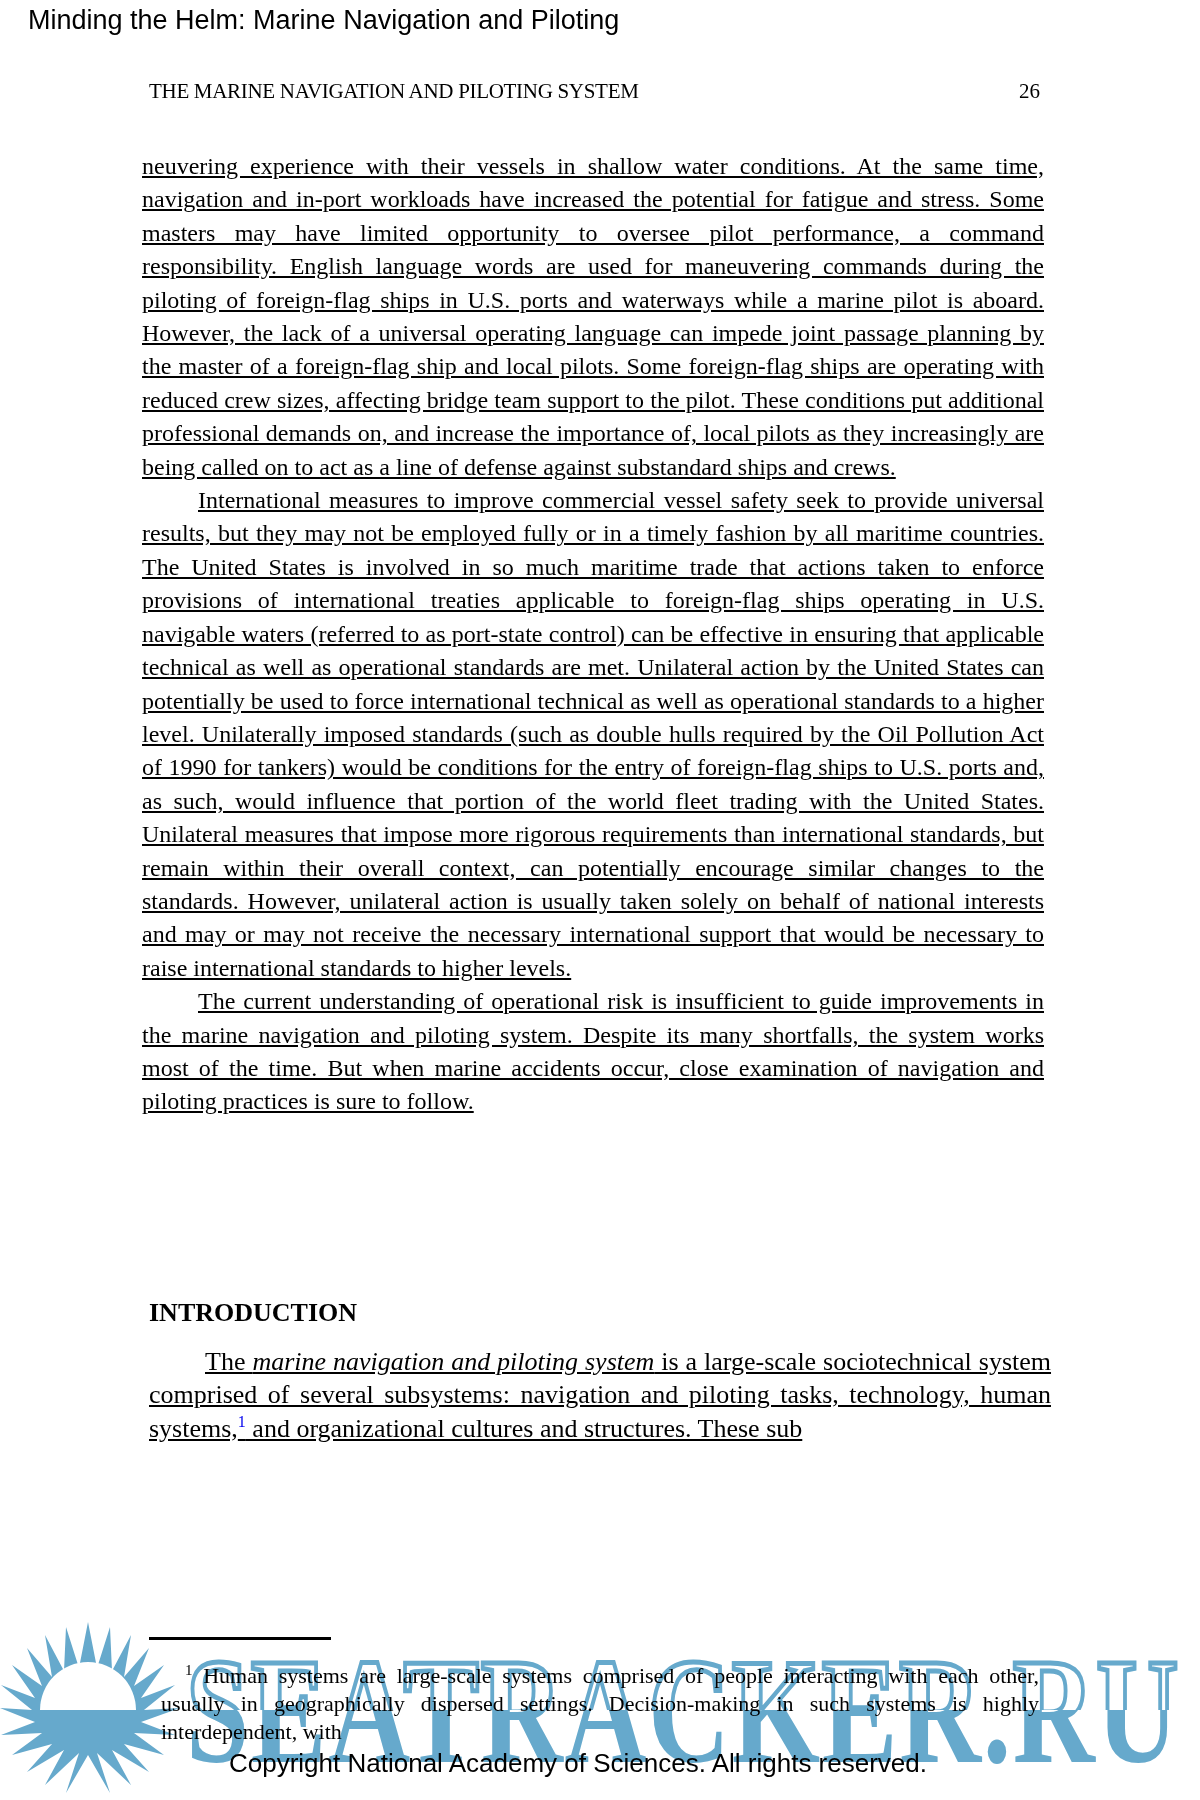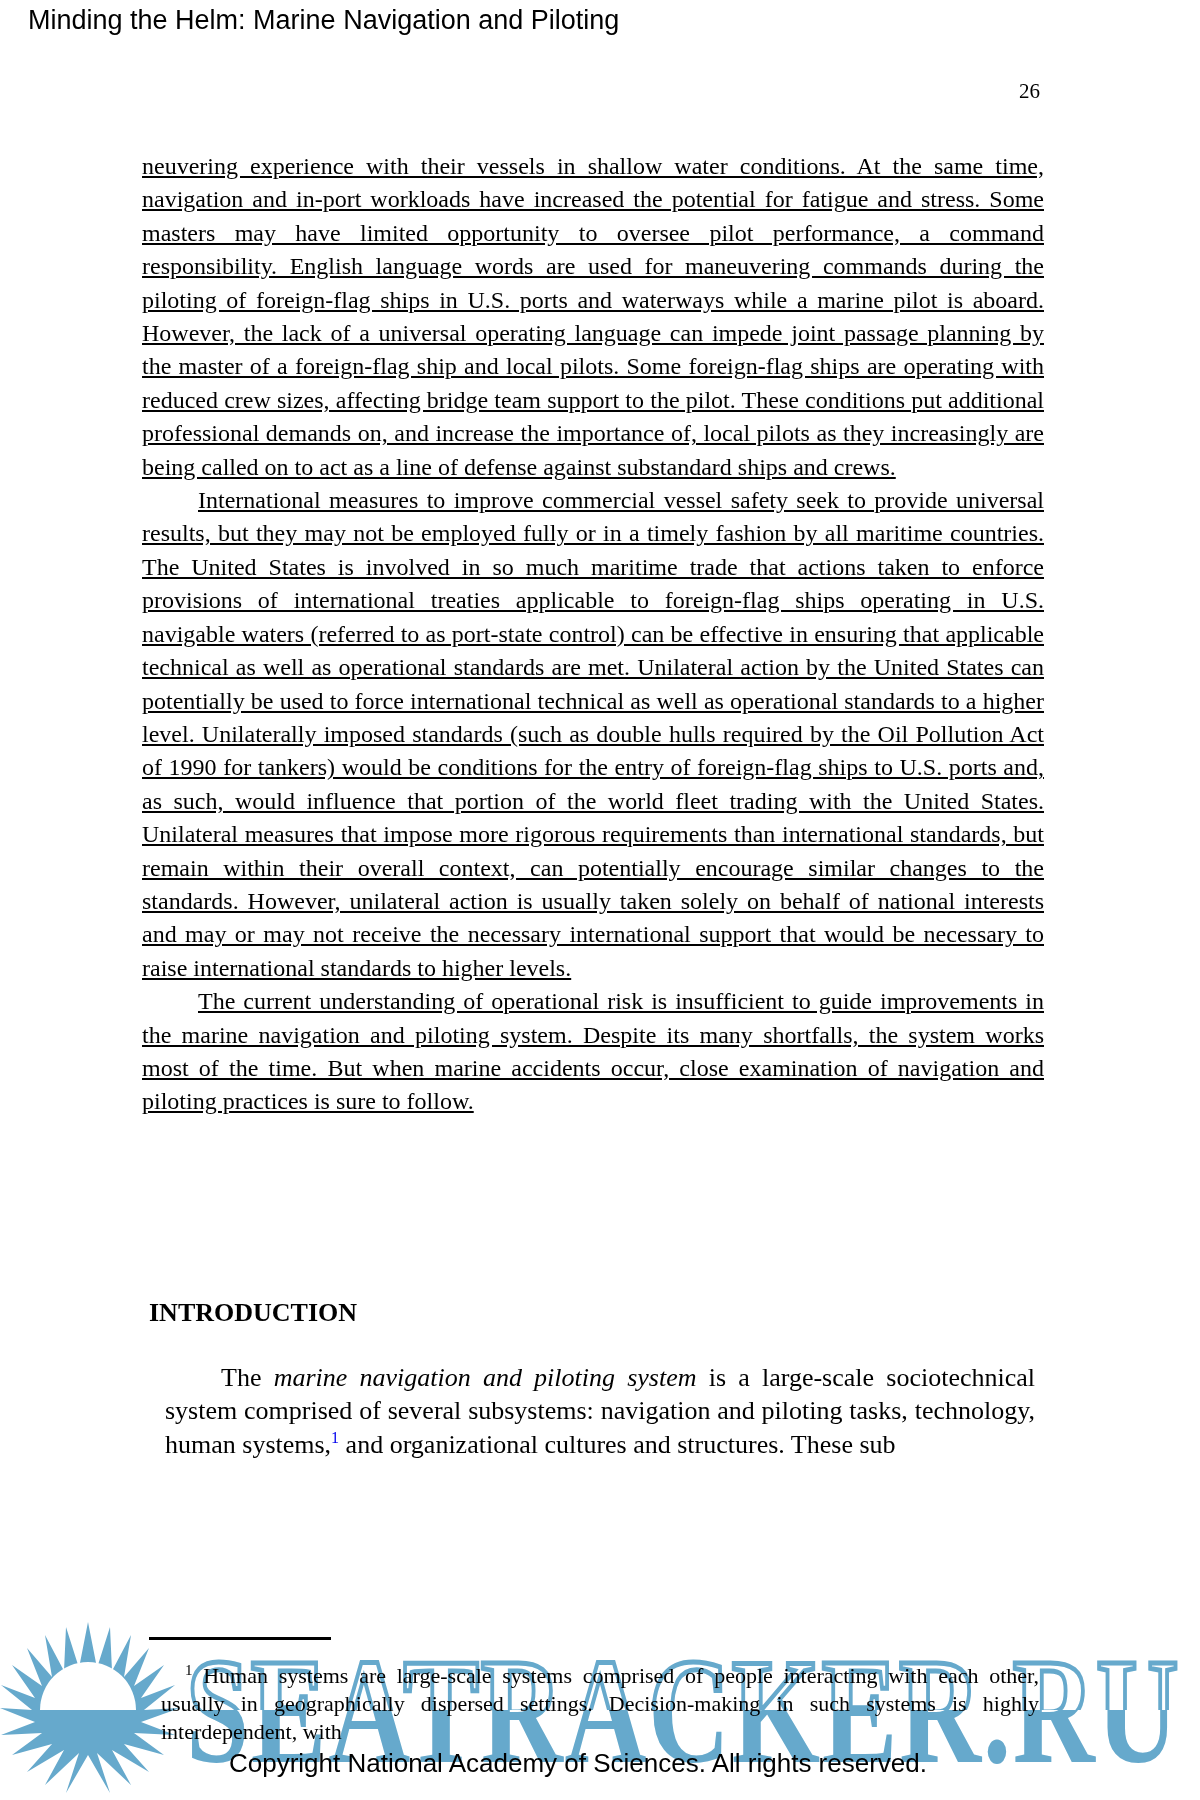--- a/index.html
+++ b/index.html
@@ -26,21 +26,21 @@
   .body-text p { margin: 0; }
   .body-text p.indent { text-indent: 56px; }
   .section-heading {
     position: absolute; left: 149px; top: 1296px; width: 902px;
     text-align: left; font-weight: bold; font-size: 26px; line-height: 33px;
   }
   .intro-text {
     position: absolute; left: 149px; top: 1345px; width: 902px;
     font-size: 26px; line-height: 33.4px; text-align: justify;
   }
-  .intro-text p { margin: 16px; text-indent: 56px; }
+  .intro-text p { margin: 0; text-indent: 56px; text-decoration: underline; }
   .fn-ref { color: #0000ee; font-size: 16px; vertical-align: 10px; line-height: 0; }
   .footnote-rule {
     position: absolute; left: 149px; top: 1637px; width: 182px; height: 3px; background: #000;
   }
   .footnote {
     position: absolute; left: 149px; top: 1650px; width: 902px;
     font-size: 22px; line-height: 28px; text-align: justify; z-index: 3;
   }
   .footnote p { margin: 12px; text-indent: 24px; }
   .footnote .fn-mark { font-size: 15px; vertical-align: 8px; line-height: 0; }
@@ -53,20 +53,21 @@
     font-size: 26px; line-height: 30px; z-index: 4; padding-right: 0;
   }
   .copyright span { position: relative; left: -2px; }
 </style>
 </head>
 <body>
 
 <div class="book-title">Minding the Helm: Marine Navigation and Piloting</div>
 
 <div class="running-header">
+  <span class="rh-title">THE MARINE NAVIGATION AND PILOTING SYSTEM</span>
   <span class="rh-page">26</span>
 </div>
 
 <div class="body-text">
   <p>neuvering experience with their vessels in shallow water conditions. At the same time, navigation and in-port workloads have increased the potential for fatigue and stress. Some masters may have limited opportunity to oversee pilot performance, a command responsibility. English language words are used for maneuvering commands during the piloting of foreign-flag ships in U.S. ports and waterways while a marine pilot is aboard. However, the lack of a universal operating language can impede joint passage planning by the master of a foreign-flag ship and local pilots. Some foreign-flag ships are operating with reduced crew sizes, affecting bridge team support to the pilot. These conditions put additional professional demands on, and increase the importance of, local pilots as they increasingly are being called on to act as a line of defense against substandard ships and crews.</p>
   <p class="indent">International measures to improve commercial vessel safety seek to provide universal results, but they may not be employed fully or in a timely fashion by all maritime countries. The United States is involved in so much maritime trade that actions taken to enforce provisions of international treaties applicable to foreign-flag ships operating in U.S. navigable waters (referred to as port-state control) can be effective in ensuring that applicable technical as well as operational standards are met. Unilateral action by the United States can potentially be used to force international technical as well as operational standards to a higher level. Unilaterally imposed standards (such as double hulls required by the Oil Pollution Act of 1990 for tankers) would be conditions for the entry of foreign-flag ships to U.S. ports and, as such, would influence that portion of the world fleet trading with the United States. Unilateral measures that impose more rigorous requirements than international standards, but remain within their overall context, can potentially encourage similar changes to the standards. However, unilateral action is usually taken solely on behalf of national interests and may or may not receive the necessary international support that would be necessary to raise international standards to higher levels.</p>
   <p class="indent">The current understanding of operational risk is insufficient to guide improvements in the marine navigation and piloting system. Despite its many shortfalls, the system works most of the time. But when marine accidents occur, close examination of navigation and piloting practices is sure to follow.</p>
 </div>
 
 <div class="section-heading">INTRODUCTION</div>

